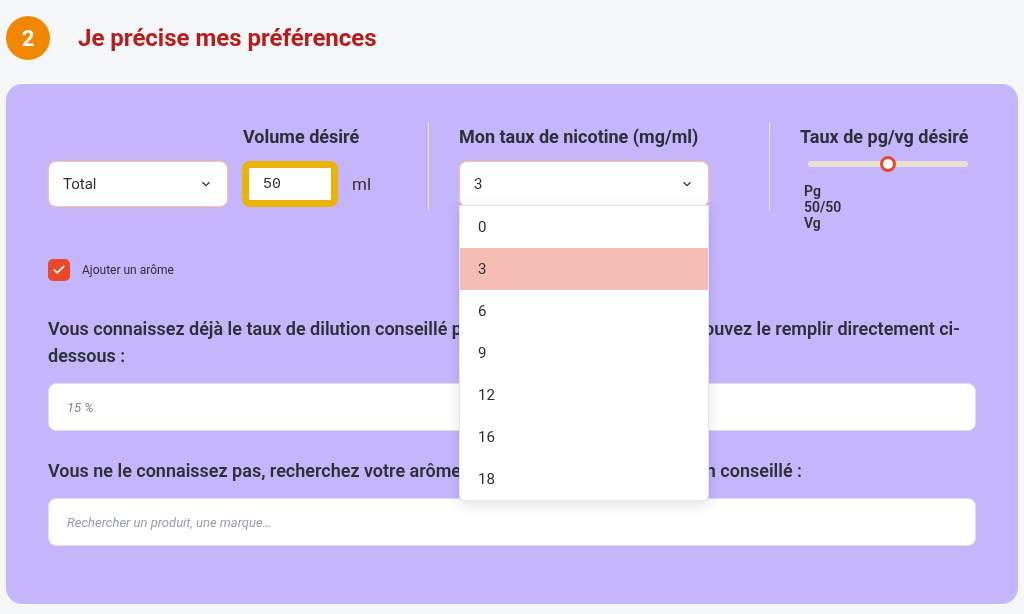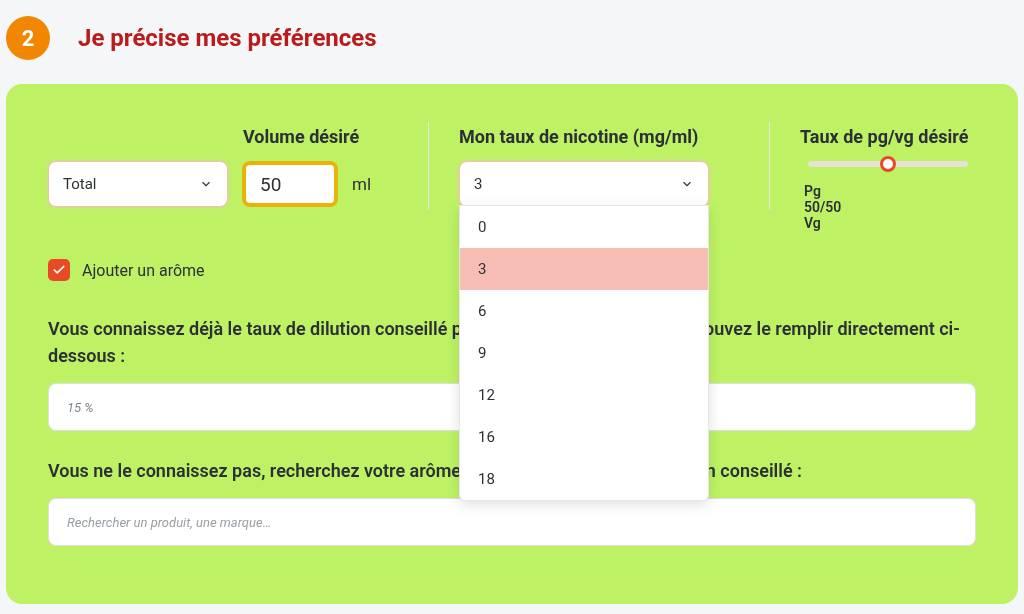--- a/index.html
+++ b/index.html
@@ -28,21 +28,21 @@
       justify-content: center;
       font-size: 22px;
       font-weight: 700;
     }
     .step-title {
       font-size: 24px;
       font-weight: 700;
       color: #b91c1c;
     }
     .card {
-      background: #bef264;
+      background: #c4b5fd;
       border-radius: 16px;
       margin: 0 6px;
       padding: 42px 42px 50px 42px;
       height: 520px;
       position: relative;
     }
     .top-grid {
       display: flex;
       gap: 30px;
       align-items: flex-start;
@@ -85,30 +85,31 @@
     }
     .select-total { width: 180px; box-shadow: 0 0 0 2px rgba(243,191,180,0.25); }
     .chevron {
       position: absolute;
       right: 14px;
       top: 50%;
       transform: translateY(-50%);
     }
     .chevron svg { display: block; }
     .input-box {
-      border: 4px solid #eab308;
+      border: 7px solid #eab308;
       border-radius: 8px;
       height: 46px;
       display: flex;
       align-items: center;
       padding: 0 14px;
-      font-size: 19px;
+      font-size: 15px;
       color: #2c3036;
       background: #fff;
       width: 96px;
+      font-family: Liberation Mono, monospace;
     }
     .unit {
       font-size: 17px;
       color: #2c3036;
     }
     
     .nic-select {
       width: 250px;
       border: 1px solid #f3bfb4;
       box-shadow: 0 0 0 2px rgba(243,191,180,0.25);
@@ -174,21 +175,21 @@
       height: 22px;
       border-radius: 5px;
       background: #e84a27;
       display: flex;
       align-items: center;
       justify-content: center;
       flex-shrink: 0;
     }
     .checkbox svg { display: block; }
     .check-label {
-      font-size: 16px;
+      font-size: 12px;
       color: #2c3036;
     }
     
     .para {
       font-size: 18px;
       color: #2c3036;
       margin-top: 34px;
       line-height: 1.5;
       font-weight: 600;
     }

